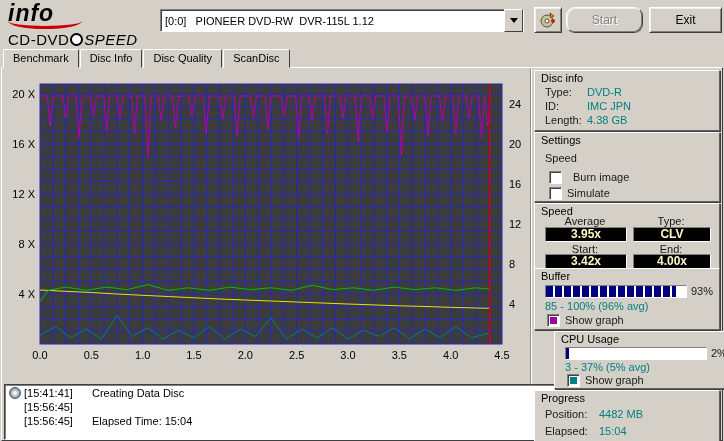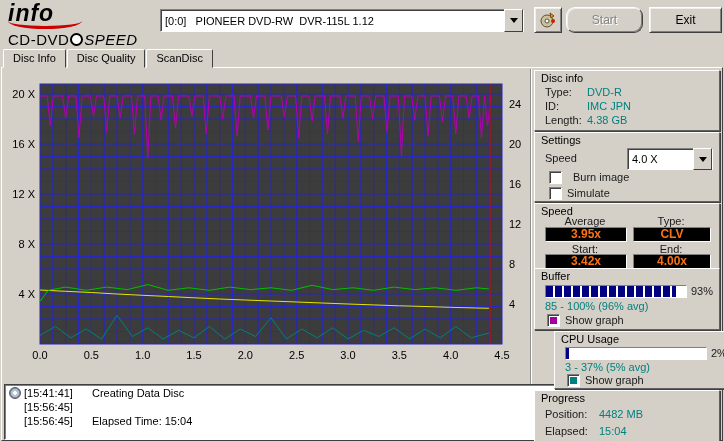--- a/index.html
+++ b/index.html
@@ -26,21 +26,21 @@
   .tab.active{height:21px;line-height:19px;border-bottom:1px solid #d4d0c8;position:relative;z-index:6;}
   .panel{position:absolute;left:1px;top:67px;width:720px;height:372px;background:#d4d0c8;
          border:1px solid;border-color:#fff #404040 #404040 #fff;}
   
   svg text{font-family:"Liberation Sans",sans-serif;font-size:11px;fill:#000;}
   
   .gb{position:absolute;background:#d4d0c8;border:1px solid;border-color:#fff #606060 #606060 #fff;box-shadow:1px 1px 0 #404040;}
   .gbt{position:absolute;left:6px;top:1px;}
   .lbl{position:absolute;color:#1a1a1a;}
   .val{position:absolute;color:#008080;}
-  .lcd{position:absolute;background:#000;color:#f97316;font-weight:bold;text-align:center;font-size:12px;
+  .lcd{position:absolute;background:#000;color:#fef9c3;font-weight:bold;text-align:center;font-size:12px;
        border:1px solid;border-color:#808080 #fff #fff #808080;height:13px;line-height:13px;}
   .cb{position:absolute;width:11px;height:11px;background:#fff;border:1px solid;border-color:#808080 #fff #fff #808080;box-shadow:inset 1px 1px 0 #404040;}
   .cb .mk{display:block;width:7px;height:7px;margin:2px;}
   .ptrack{position:absolute;height:11px;background:#fff;border:1px solid;border-color:#808080 #fff #fff #808080;}
   .pfill{height:100%;background:repeating-linear-gradient(90deg,#000080 0px,#000080 7px,#fff 7px,#fff 9px);}
   
   .logbox{position:absolute;left:4px;top:384px;width:525px;height:54px;background:#fff;
           border:1px solid;border-color:#404040 #fff #fff #404040;box-shadow:inset 1px 1px 0 #808080;padding-left:45px;}
   .logrow{height:14px;line-height:14px;display:flex;align-items:center;padding-left:3px;}
   .licon{width:15px;display:flex;align-items:center;}
@@ -77,20 +77,21 @@
       <circle cx="8" cy="9" r="2" fill="#fff" stroke="#605030"></circle>
       <path d="M11 1 L15 4 L12 6 Z" fill="#e0b000" stroke="#804000"></path>
       <circle cx="14" cy="9" r="2" fill="#cc2000"></circle>
     </svg>
   </div>
 
   <div class="btn3d btn-disabled abs" style="left:566px;top:7px;width:75px;height:24px;">Start</div>
   <div class="btn3d abs" style="left:649px;top:7px;width:71px;height:24px;">Exit</div>
 
   <div class="tabbar">
+    <span class="tab">Benchmark</span>
     <span class="tab">Disc Info</span>
     <span class="tab">Disc Quality</span>
     <span class="tab">ScanDisc</span>
   </div>
 
   <div class="panel"></div>
   <div class="vdiv"></div>
 
   <svg id="chart-svg" class="abs" style="left:6px;top:74px;" width="522" height="292">
       <rect x="34" y="10" width="462" height="260" fill="#3c3c3c"></rect>
@@ -209,26 +210,20 @@
     <span class="val" style="left:52px;top:15px;">DVD-R</span>
     <span class="lbl" style="left:10px;top:29px;">ID:</span>
     <span class="val" style="left:52px;top:29px;">IMC JPN</span>
     <span class="lbl" style="left:10px;top:43px;">Length:</span>
     <span class="val" style="left:52px;top:43px;">4.38 GB</span>
   </div>
 
   <div class="gb" style="left:534px;top:132px;width:184px;height:68px;">
     <span class="gbt">Settings</span>
     <span class="lbl" style="left:10px;top:19px;">Speed</span>
-    <div class="combo" style="position:absolute;left:92px;top:15px;width:84px;height:20px;">
-      <span class="ctext">4.0 X</span>
-      <span class="cbtn">
-          <span class="arrow"></span>
-        </span>
-    </div>
     <span class="cb" style="left:14px;top:38px;"></span>
     <span class="lbl" style="left:38px;top:38px;">Burn image</span>
     <span class="cb" style="left:14px;top:54px;"></span>
     <span class="lbl" style="left:32px;top:54px;">Simulate</span>
   </div>
 
   <div class="gb" style="left:534px;top:203px;width:184px;height:64px;">
     <span class="gbt">Speed</span>
     <span class="lbl" style="left:10px;top:11px;width:80px;text-align:center;">Average</span>
     <span class="lbl" style="left:98px;top:11px;width:76px;text-align:center;">Type:</span>

